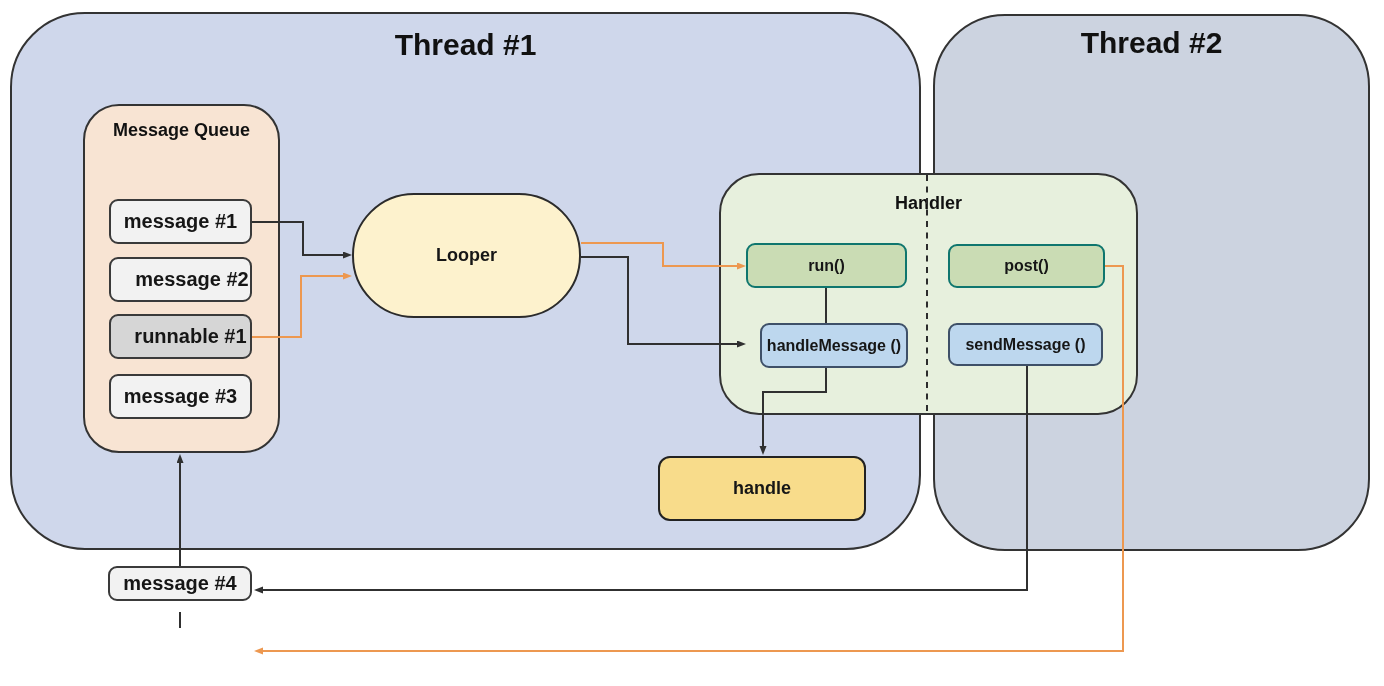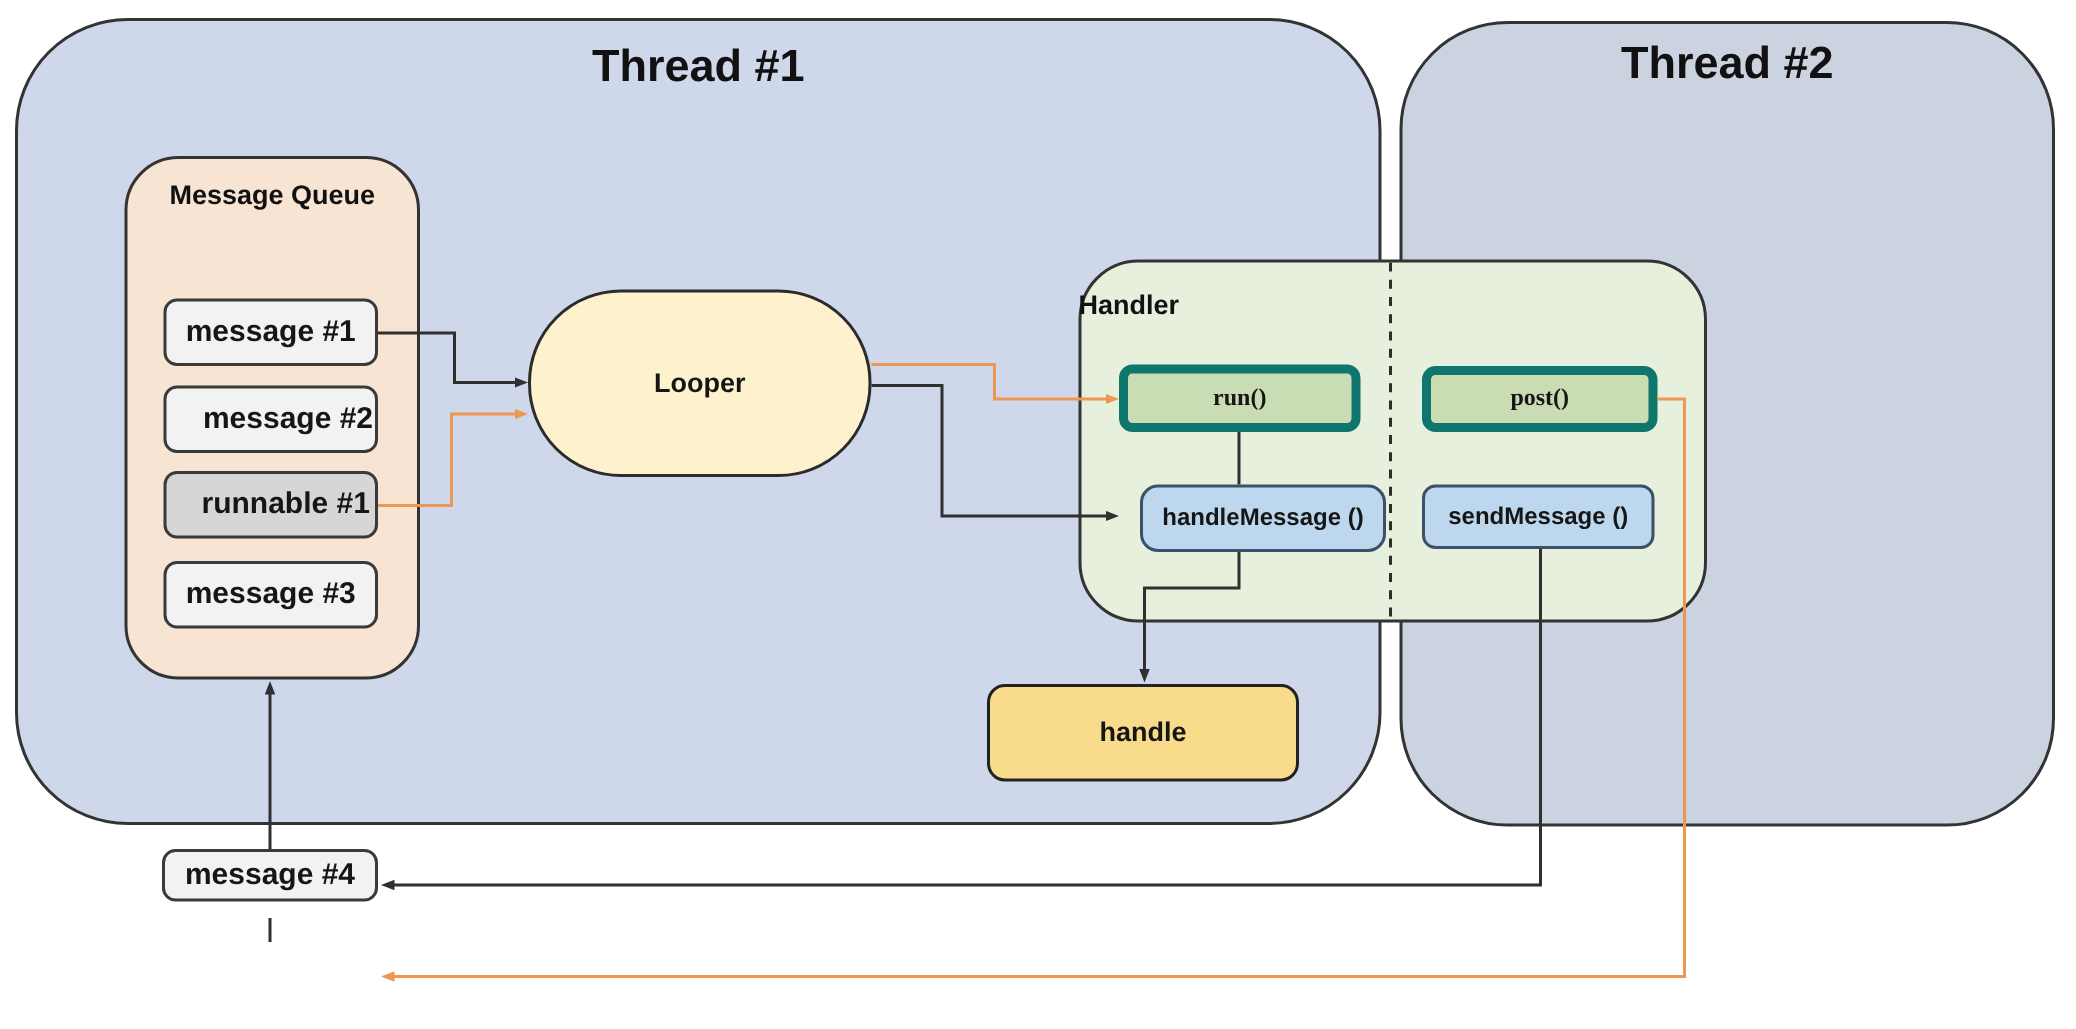--- a/index.html
+++ b/index.html
@@ -30,28 +30,28 @@
   #queue-item-2{top:314px;}
   #queue-item-3{top:374px;}
 
   
   #looper{left:352px;top:193px;width:229px;height:125px;border-radius:62px;
           background:var(--c-looper_fill,#fdf2cd);border:2.5px solid #2b2b2b;font-size:18px;}
 
   
   #handler{left:719px;top:173px;width:419px;height:242px;border-radius:40px;
            background:var(--c-handler_fill,#e7f0dd);border:2px solid #333333;}
-  #handler-title{position:absolute;left:719px;top:193px;width:419px;
+  #handler-title{position:absolute;left:719px;top:193px;width:419px;text-align:center;
            font-size:18px;font-weight:bold;color:#111;}
   .method{font-size:16px;border-radius:9px;}
-  .method-green{background:var(--c-method_green_fill,#cadcb4);border:6px solid #0f766e;font-family:Liberation Serif, serif;}
+  .method-green{background:var(--c-method_green_fill,#cadcb4);border:2px solid #0f766e;}
   .method-blue{background:var(--c-method_blue_fill,#bdd7ee);border:2px solid #3e5068;}
   #run-box{left:746px;top:243px;width:161px;height:45px;}
   #post-box{left:948px;top:244px;width:157px;height:44px;}
-  #handlemessage-box{left:760px;top:323px;width:164px;height:45px;border-radius:12px;}
+  #handlemessage-box{left:760px;top:323px;width:148px;height:45px;}
   #sendmessage-box{left:948px;top:323px;width:155px;height:43px;}
 
   
   #handle-box{left:658px;top:456px;width:208px;height:65px;border-radius:12px;
           background:var(--c-handle_fill,#f8dc8b);border:2.5px solid #222222;font-size:18px;}
 
   
   #message4-box{left:108px;top:566px;width:144px;height:35px;border-radius:9px;border:2px solid #3a3a3a;
           background:var(--c-message_fill,#f2f2f2);font-size:20px;}
   #runnable2-box{left:108px;top:628px;width:144px;height:45px;border-radius:9px;border:2px solid #3a3a3a;

